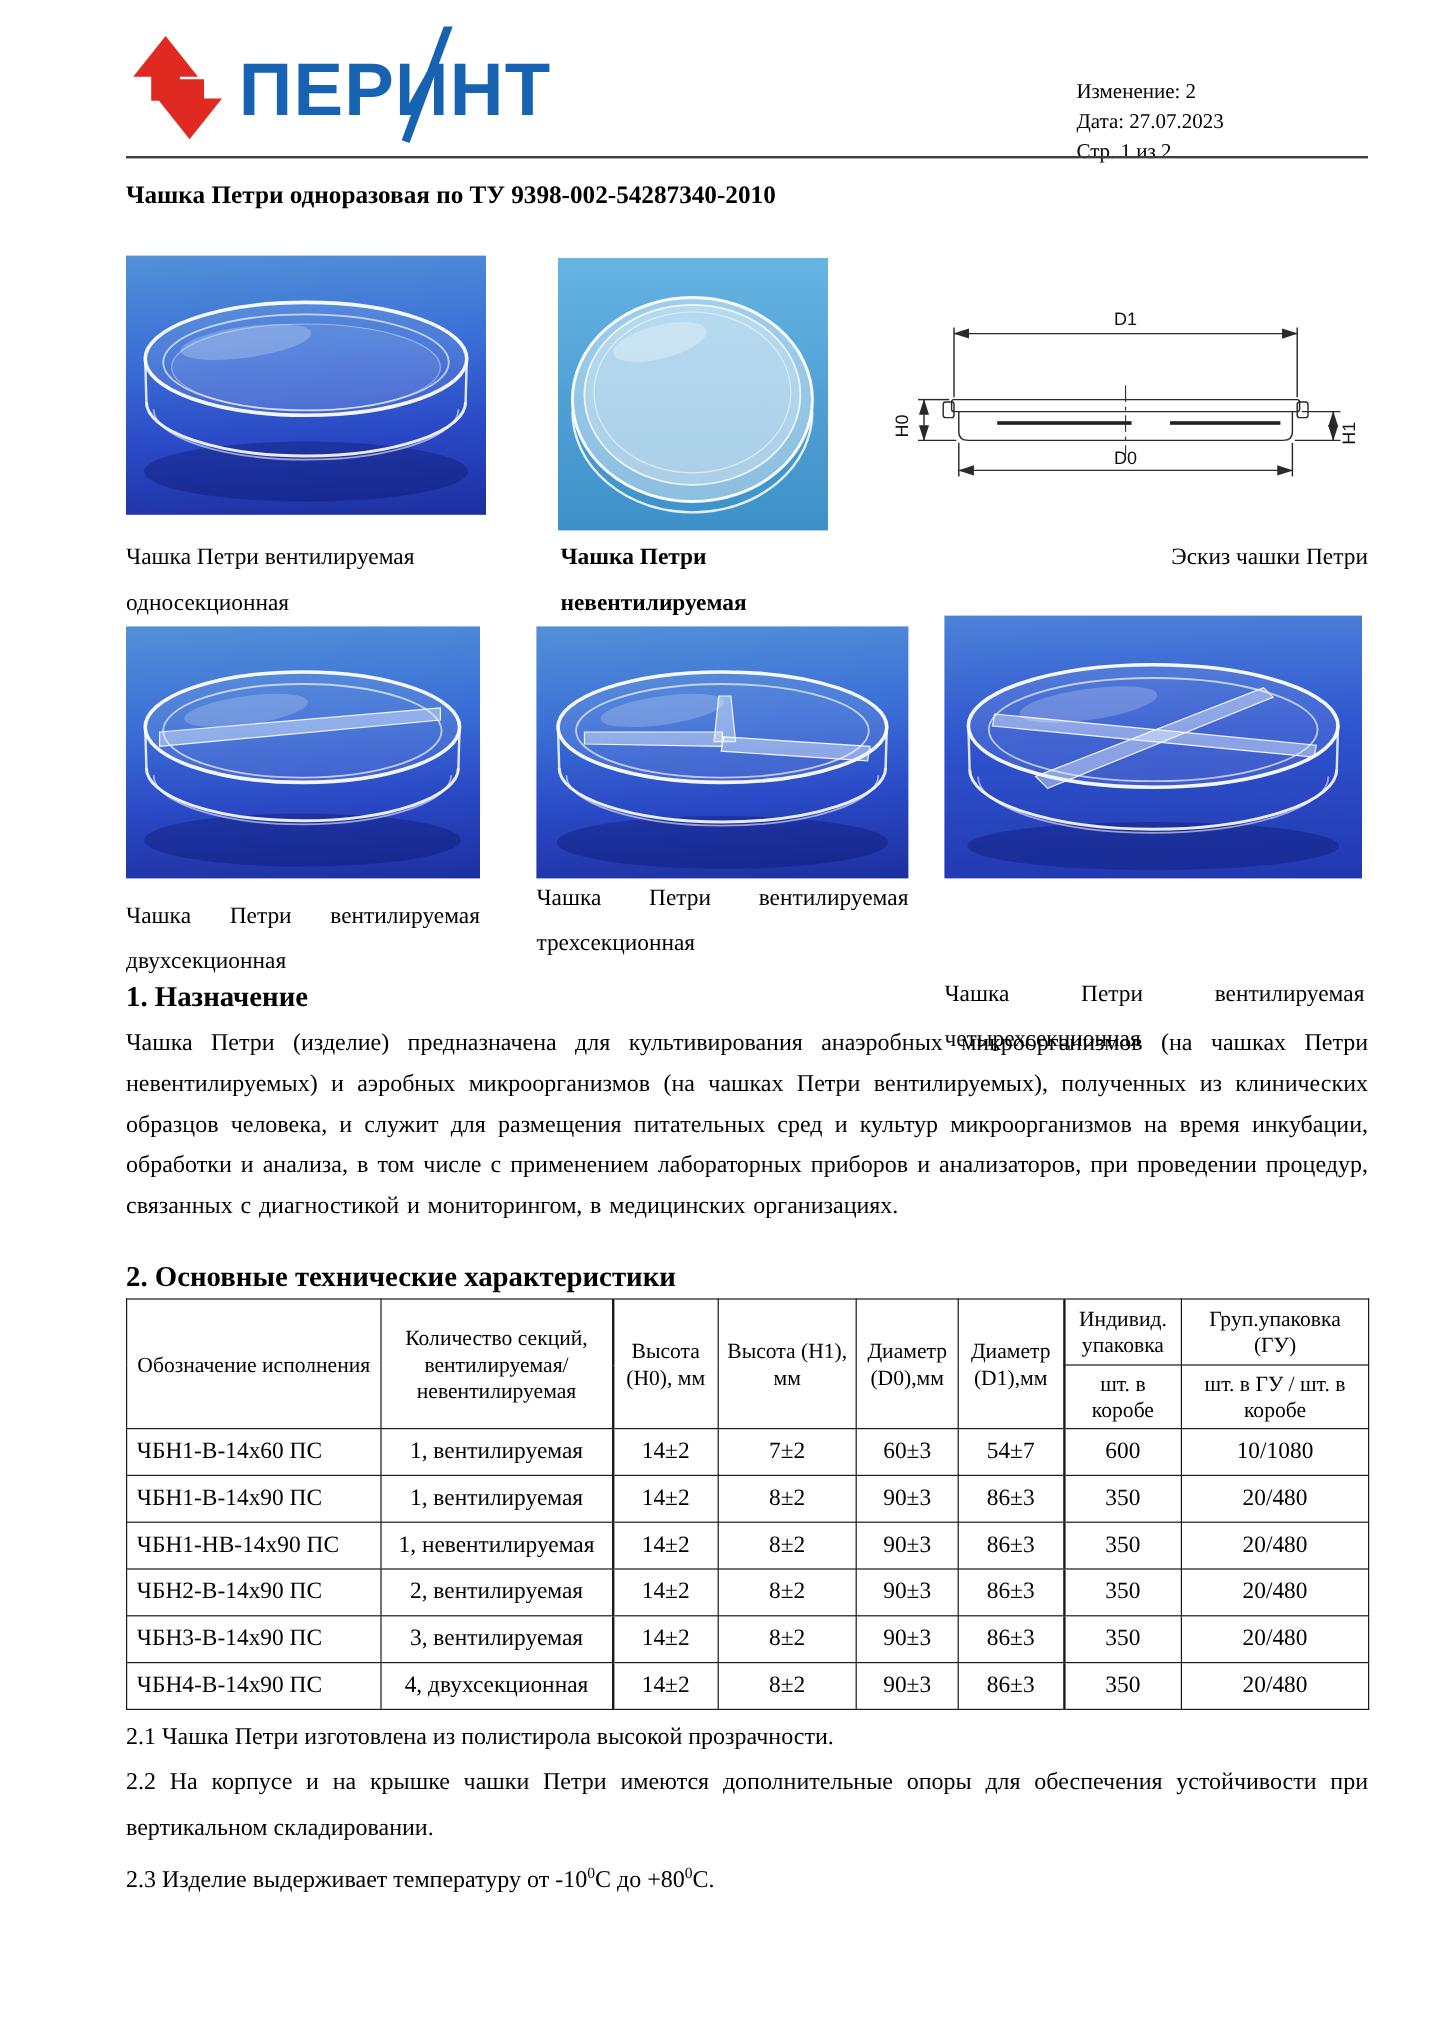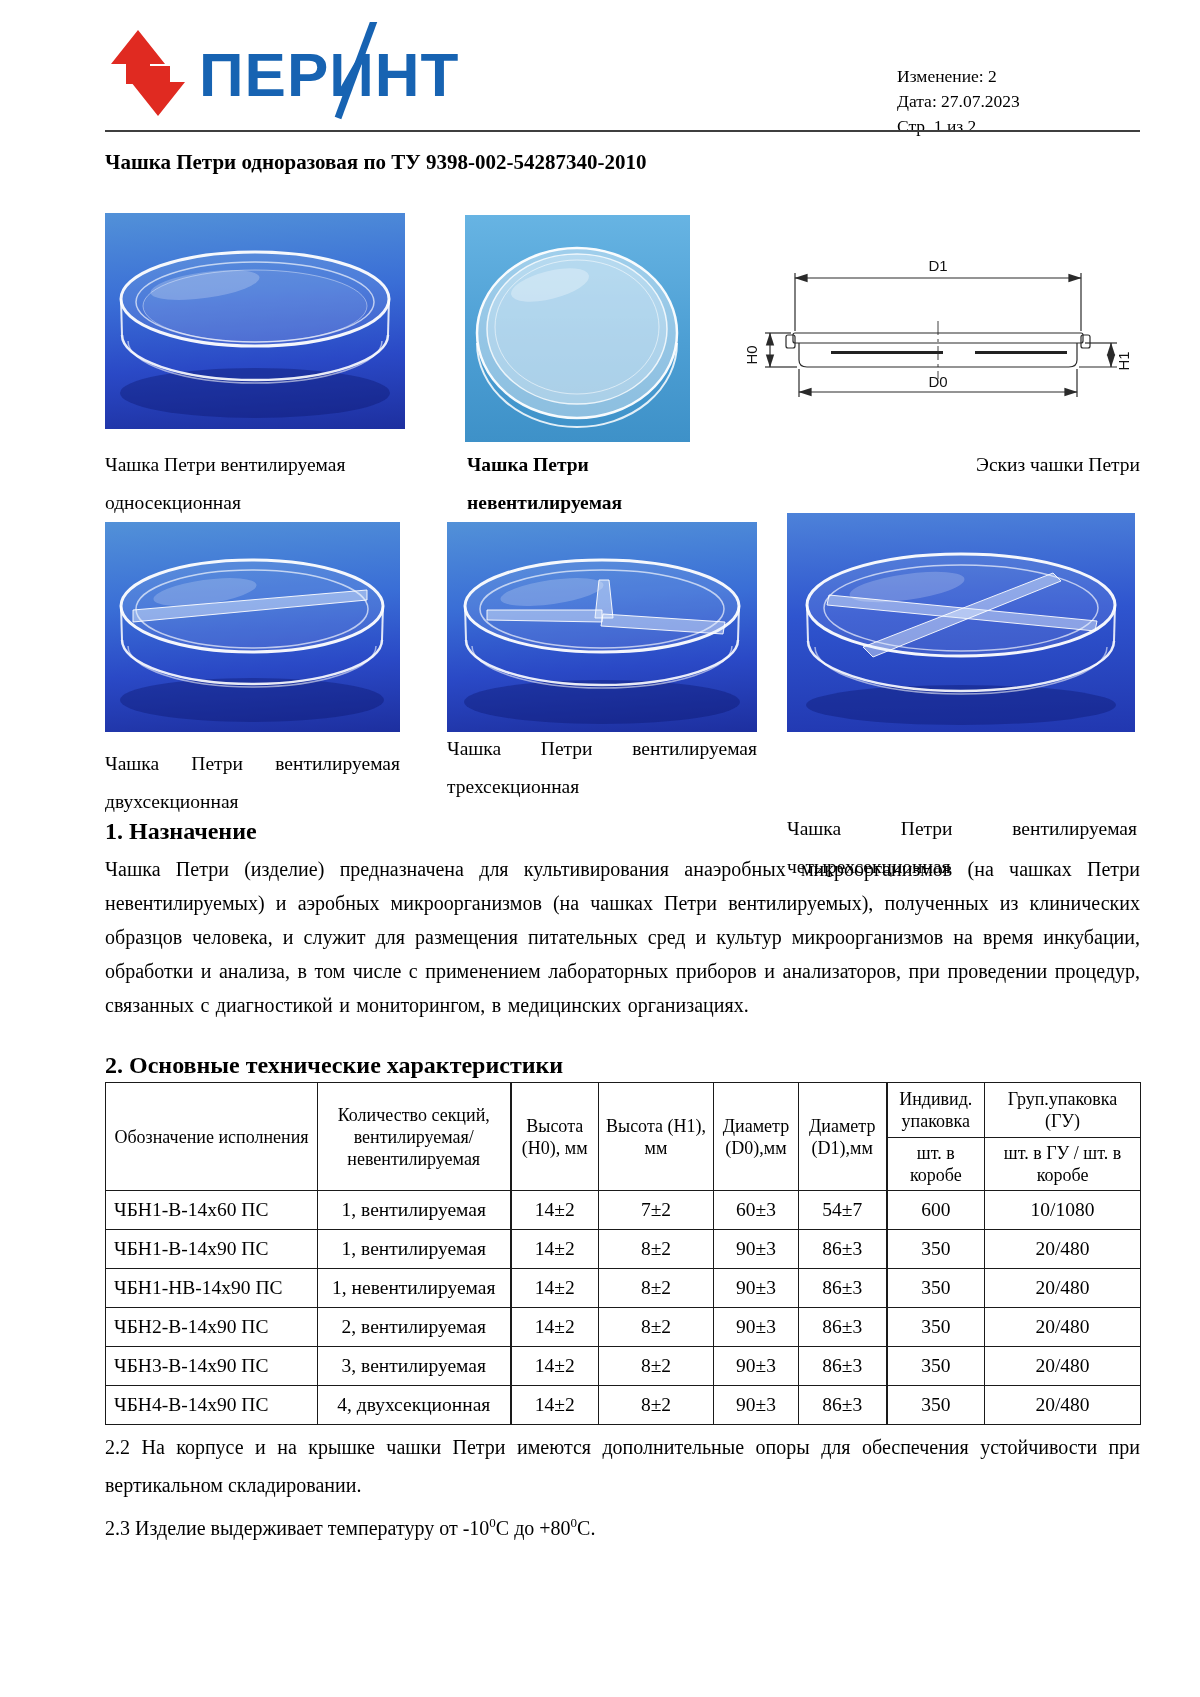--- a/index.html
+++ b/index.html
@@ -286,15 +286,16 @@
         <td class="c3">8±2</td>
         <td class="c4">90±3</td>
         <td class="c5 heavy-r">86±3</td>
         <td class="c6">350</td>
         <td class="c7">20/480</td>
       </tr>
     </tbody>
 </table>
 
 <div class="abs notes" style="left:105px;top:1428px;">
+  <p>2.1 Чашка Петри изготовлена из полистирола высокой прозрачности.</p>
   <p>2.2 На корпусе и на крышке чашки Петри имеются дополнительные опоры для обеспечения устойчивости при вертикальном складировании.</p>
   <p><span>2.3 Изделие выдерживает температуру от -10</span><sup>0</sup><span>С до +80</span><sup>0</sup><span>С.</span></p>
 </div>
 
 </body></html>

